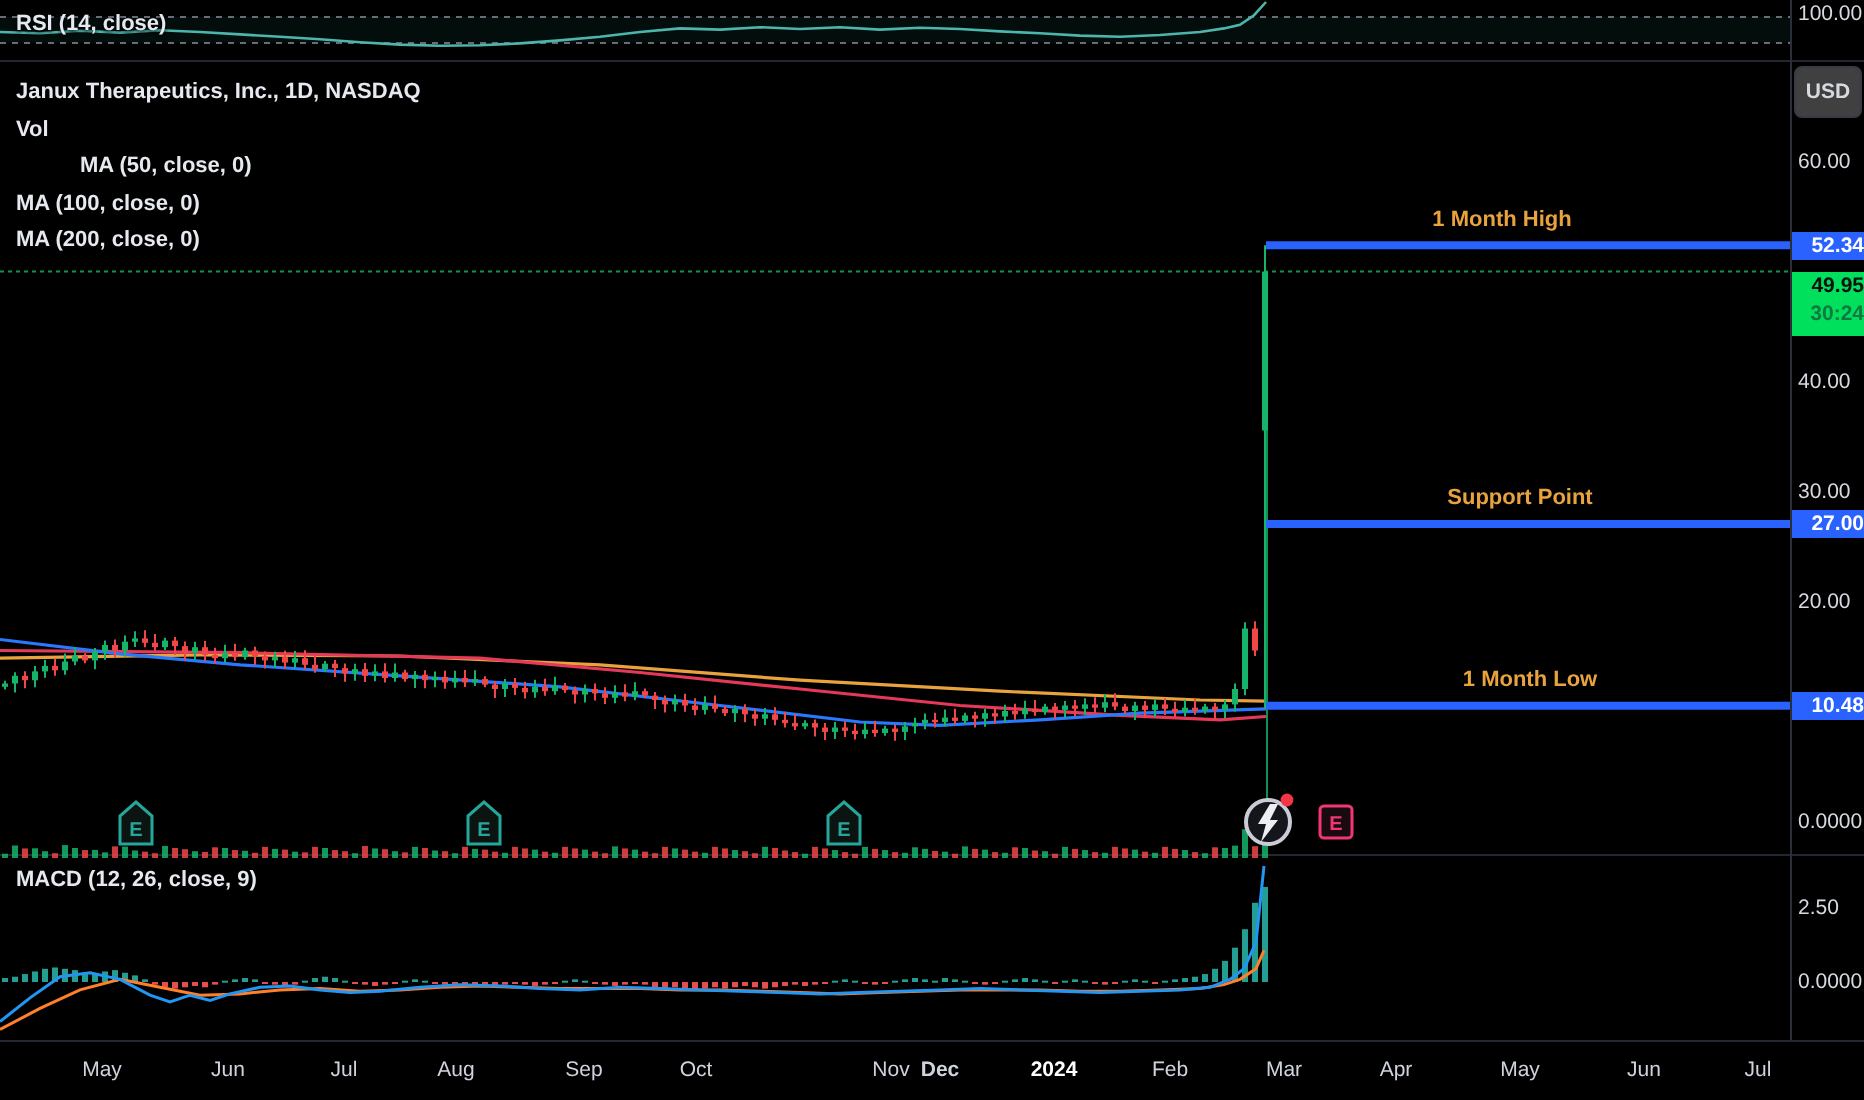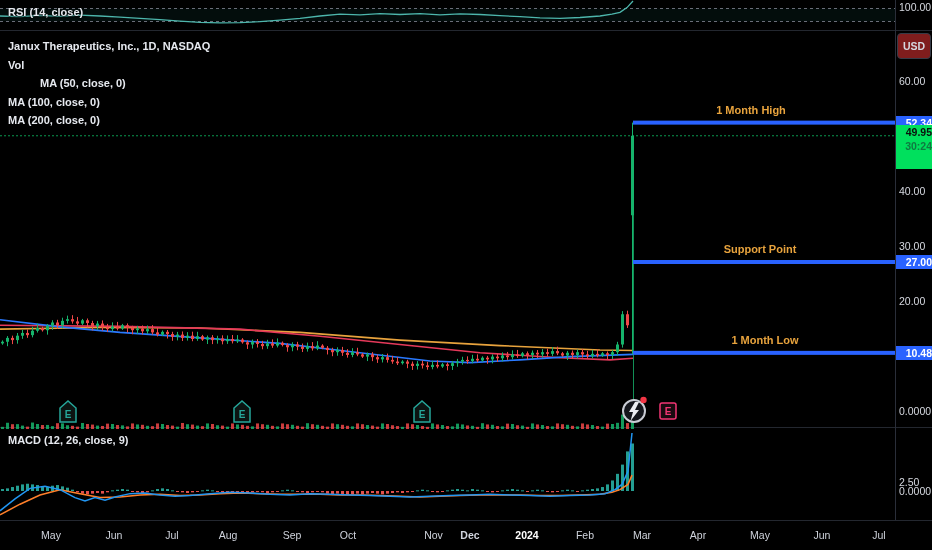--- a/index.html
+++ b/index.html
@@ -12,21 +12,21 @@
   .chip{position:absolute;left:896px;width:36px;height:14px;color:#fff;font-size:10.5px;
         font-weight:700;text-align:right;line-height:14px;}
   .chip-blue{background:#2962ff;}
   .chip-green{background:#00e05d;color:#0b0f0c;}
   .chip-green .cd{color:#0e7a41;font-weight:700;}
   .annot{position:absolute;color:#e8a33d;font-size:11px;font-weight:700;transform:translateX(-50%);
          white-space:nowrap;}
   .month{position:absolute;top:529px;color:#cfd3dc;font-size:10.5px;transform:translateX(-50%);
          white-space:nowrap;}
   .month-year{color:#ffffff;font-weight:700;}
-  #usd-btn{position:absolute;left:897px;top:33px;width:32px;height:24px;background:#7f1d1d;
+  #usd-btn{position:absolute;left:897px;top:33px;width:32px;height:24px;background:#404040;
            border:1px solid #363b47;border-radius:4px;color:#d6d9e0;font-size:10.5px;font-weight:700;
            display:flex;align-items:center;justify-content:center;cursor:pointer;}
 </style>
 </head>
 <body>
 
 <div id="app">
   <svg id="chart-svg" width="932" height="550">
       <rect x="0" y="8.5" width="895" height="13" fill="rgba(38,166,154,0.08)"></rect>
       <line x1="0" y1="8.5" x2="895" y2="8.5" stroke="#6a6d78" stroke-width="1" stroke-dasharray="3,3"></line>
@@ -587,38 +587,38 @@
 
   <div id="usd-btn">USD</div>
 
   <div id="price-axis">
       <div class="tick" style="top:1px;">100.00</div>
       <div class="tick" style="top:75px;">60.00</div>
       <div class="tick" style="top:185px;">40.00</div>
       <div class="tick" style="top:240px;">30.00</div>
       <div class="tick" style="top:295px;">20.00</div>
       <div class="tick" style="top:405px;">0.0000</div>
-      <div class="tick" style="top:476px;">2.50</div>
+      <div class="tick" style="top:448px;">2.50</div>
       <div class="tick" style="top:485px;">0.0000</div>
       <div class="chip chip-blue" style="top:116px;">52.34</div>
       <div class="chip chip-blue" style="top:255px;">27.00</div>
       <div class="chip chip-blue" style="top:346px;">10.48</div>
-      <div class="chip chip-green" style="top:125px;height:44px;">
+      <div class="chip chip-green" style="top:136px;height:32px;">
         <div>49.95</div>
         <div class="cd">30:24</div>
       </div>
     </div>
   <div id="time-axis">
       <div class="month" style="left:51px;">May</div>
       <div class="month" style="left:114px;">Jun</div>
       <div class="month" style="left:172px;">Jul</div>
       <div class="month" style="left:228px;">Aug</div>
       <div class="month" style="left:292px;">Sep</div>
       <div class="month" style="left:348px;">Oct</div>
-      <div class="month" style="left:412px;padding-left:43px;">Nov</div>
+      <div class="month" style="left:424px;padding-left:43px;">Nov</div>
       <div class="month" style="left:470px;font-weight:bold;">Dec</div>
       <div class="month month-year" style="left:527px;">2024</div>
       <div class="month" style="left:585px;">Feb</div>
       <div class="month" style="left:642px;">Mar</div>
       <div class="month" style="left:698px;">Apr</div>
       <div class="month" style="left:760px;">May</div>
       <div class="month" style="left:822px;">Jun</div>
       <div class="month" style="left:879px;">Jul</div>
     </div>
   <div id="overlays">

